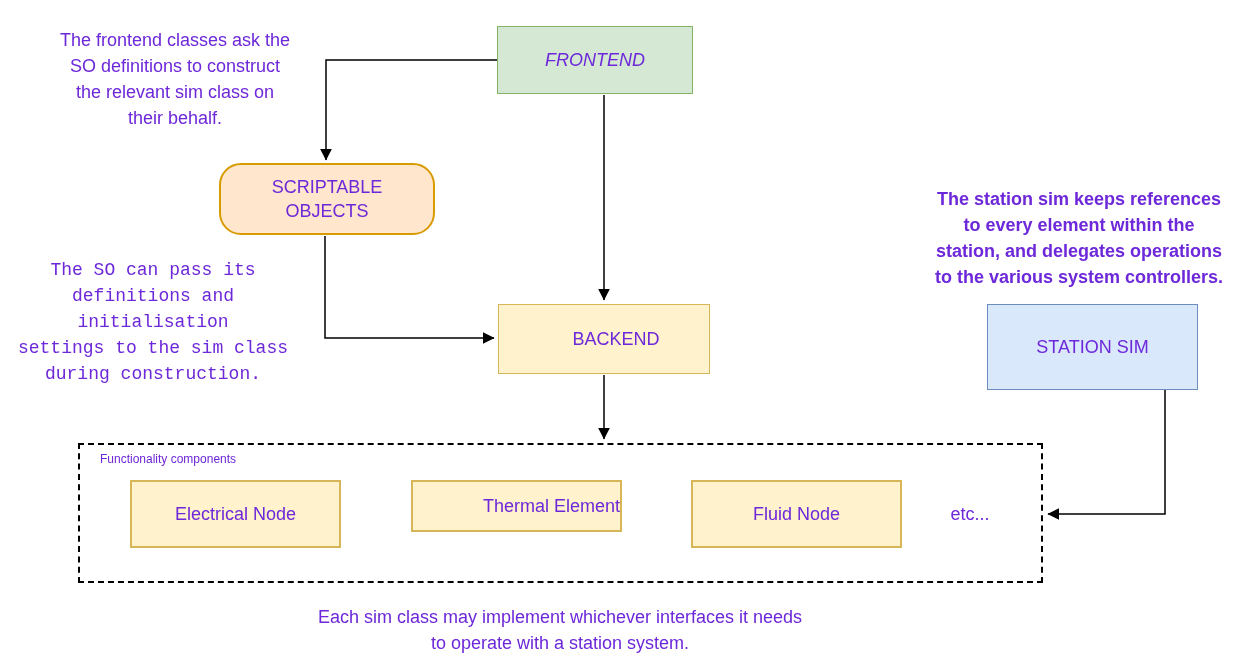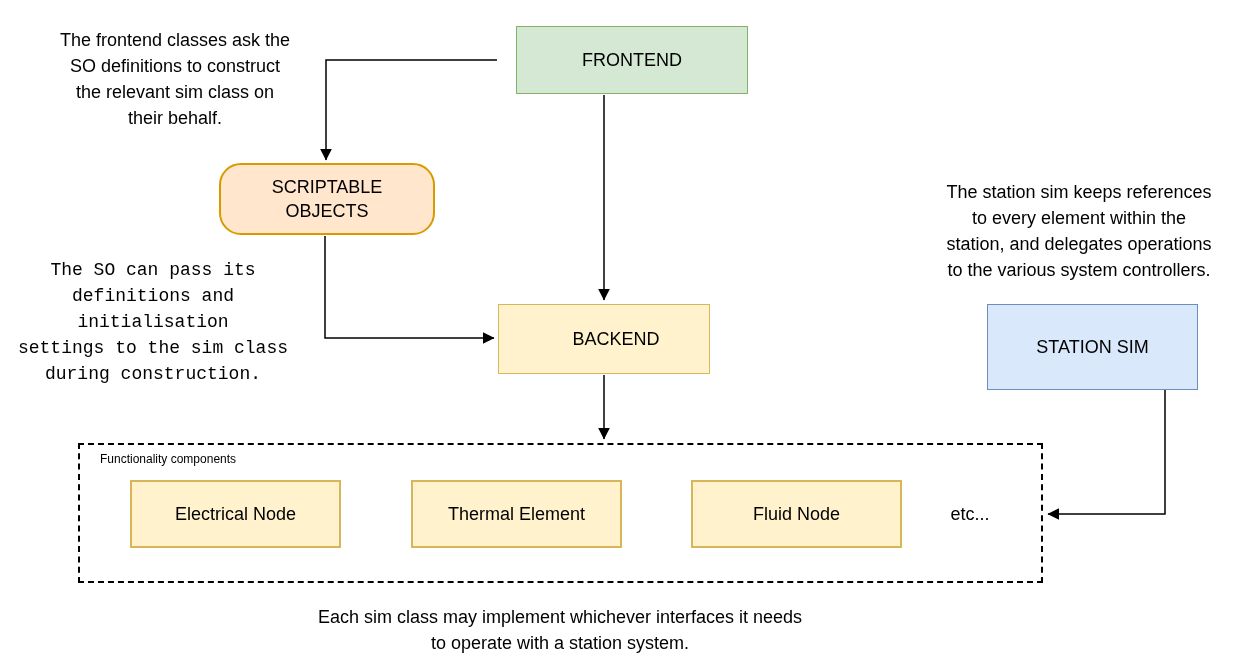--- a/index.html
+++ b/index.html
@@ -6,21 +6,21 @@
     margin: 0;
     padding: 0;
     background: #ffffff;
   }
   .canvas {
     position: relative;
     width: 1257px;
     height: 671px;
     background: #ffffff;
     font-family: "Liberation Sans", sans-serif;
-    color: #000000;
+    color: #6d28d9;
     overflow: hidden;
   }
   .arrows {
     position: absolute;
     left: 0;
     top: 0;
     width: 1257px;
     height: 671px;
     pointer-events: none;
   }
@@ -31,27 +31,27 @@
     justify-content: center;
     text-align: center;
     font-size: 18px;
     line-height: 24px;
     box-sizing: border-box;
     border: 1.5px solid #000;
   }
   .node .node-label {
     display: inline-block;
   }
-  .node-frontend   { left: 516px; top: 26px;  width: 232px; height: 68px; }
+  .node-frontend   { left: 497px; top: 26px;  width: 196px; height: 68px; font-style: italic; }
   .node-scriptable { left: 219px; top: 163px; width: 216px; height: 72px; border-width: 2px; border-radius: 22px; }
   .node-scriptable .node-label { max-width: 160px; }
   .node-backend    { left: 498px; top: 304px; width: 212px; height: 70px; }
   .node-station    { left: 987px; top: 304px; width: 211px; height: 86px; }
   .comp-electrical { left: 130px; top: 480px; width: 211px; height: 68px; border-width: 2px; }
-  .comp-thermal    { left: 411px; top: 480px; width: 211px; height: 68px; border-width: 2px; }
+  .comp-thermal    { left: 411px; top: 480px; width: 211px; height: 52px; border-width: 2px; justify-content: flex-end; }
   .comp-fluid      { left: 691px; top: 480px; width: 211px; height: 68px; border-width: 2px; }
   .etc-label {
     position: absolute;
     left: 930px; top: 480px; width: 80px; height: 68px;
     display: flex; align-items: center; justify-content: center;
     font-size: 18px;
   }
   .dashed-container {
     position: absolute;
     left: 78px; top: 443px;
@@ -67,21 +67,21 @@
   }
   .annotation {
     position: absolute;
     text-align: center;
     font-size: 18px;
     line-height: 26px;
     white-space: pre-line;
   }
   .ann-frontend-so      { left: 27px;  top: 27px;  width: 296px; }
   .ann-frontend-backend { left: 615px; top: 117px; width: 300px; }
-  .ann-station-sim      { left: 919px; top: 179px; width: 320px; }
+  .ann-station-sim      { left: 919px; top: 186px; width: 320px; font-weight: bold; }
   .ann-so-backend       { left: 8px;   top: 257px; width: 290px; font-family: Liberation Mono, monospace; }
   .ann-backend          { left: 707px; top: 306px; width: 200px; }
   .ann-caption          { left: 300px; top: 604px; width: 520px; }
 </style>
 </head>
 <body>
 
 <div class="canvas">
 
   <svg class="arrows" viewBox="0 0 1257 671" xmlns="http://www.w3.org/2000/svg">

